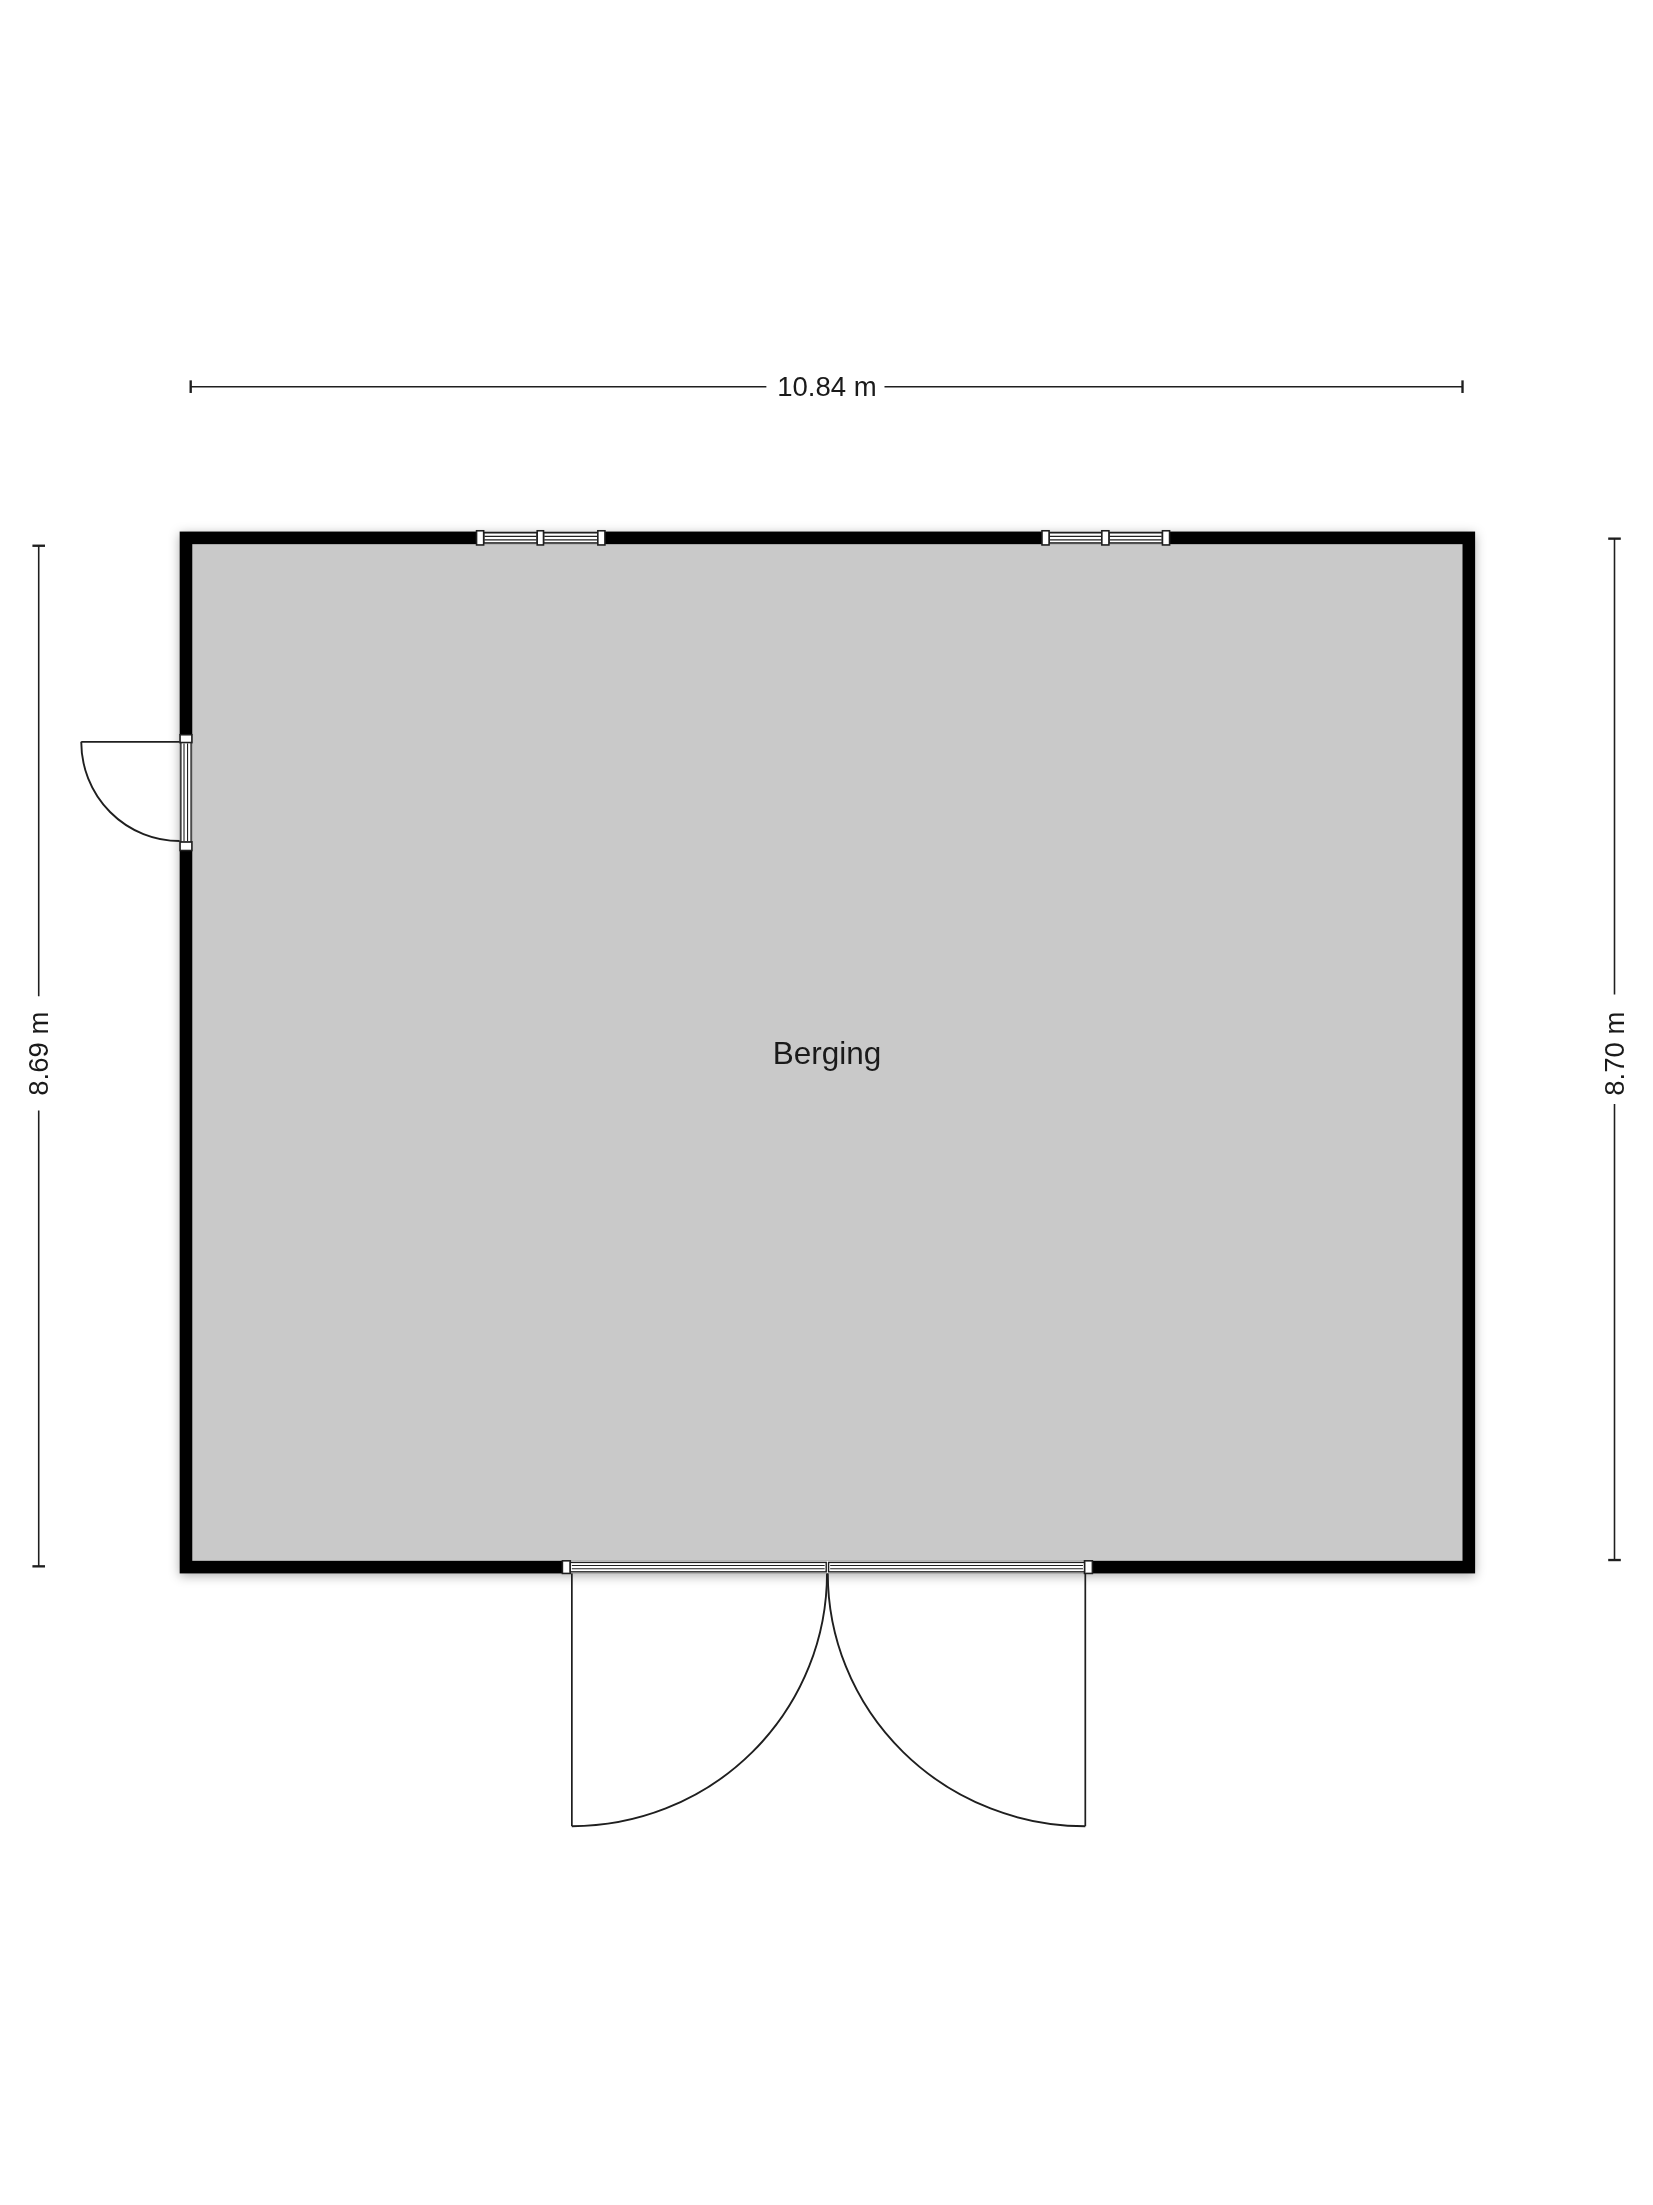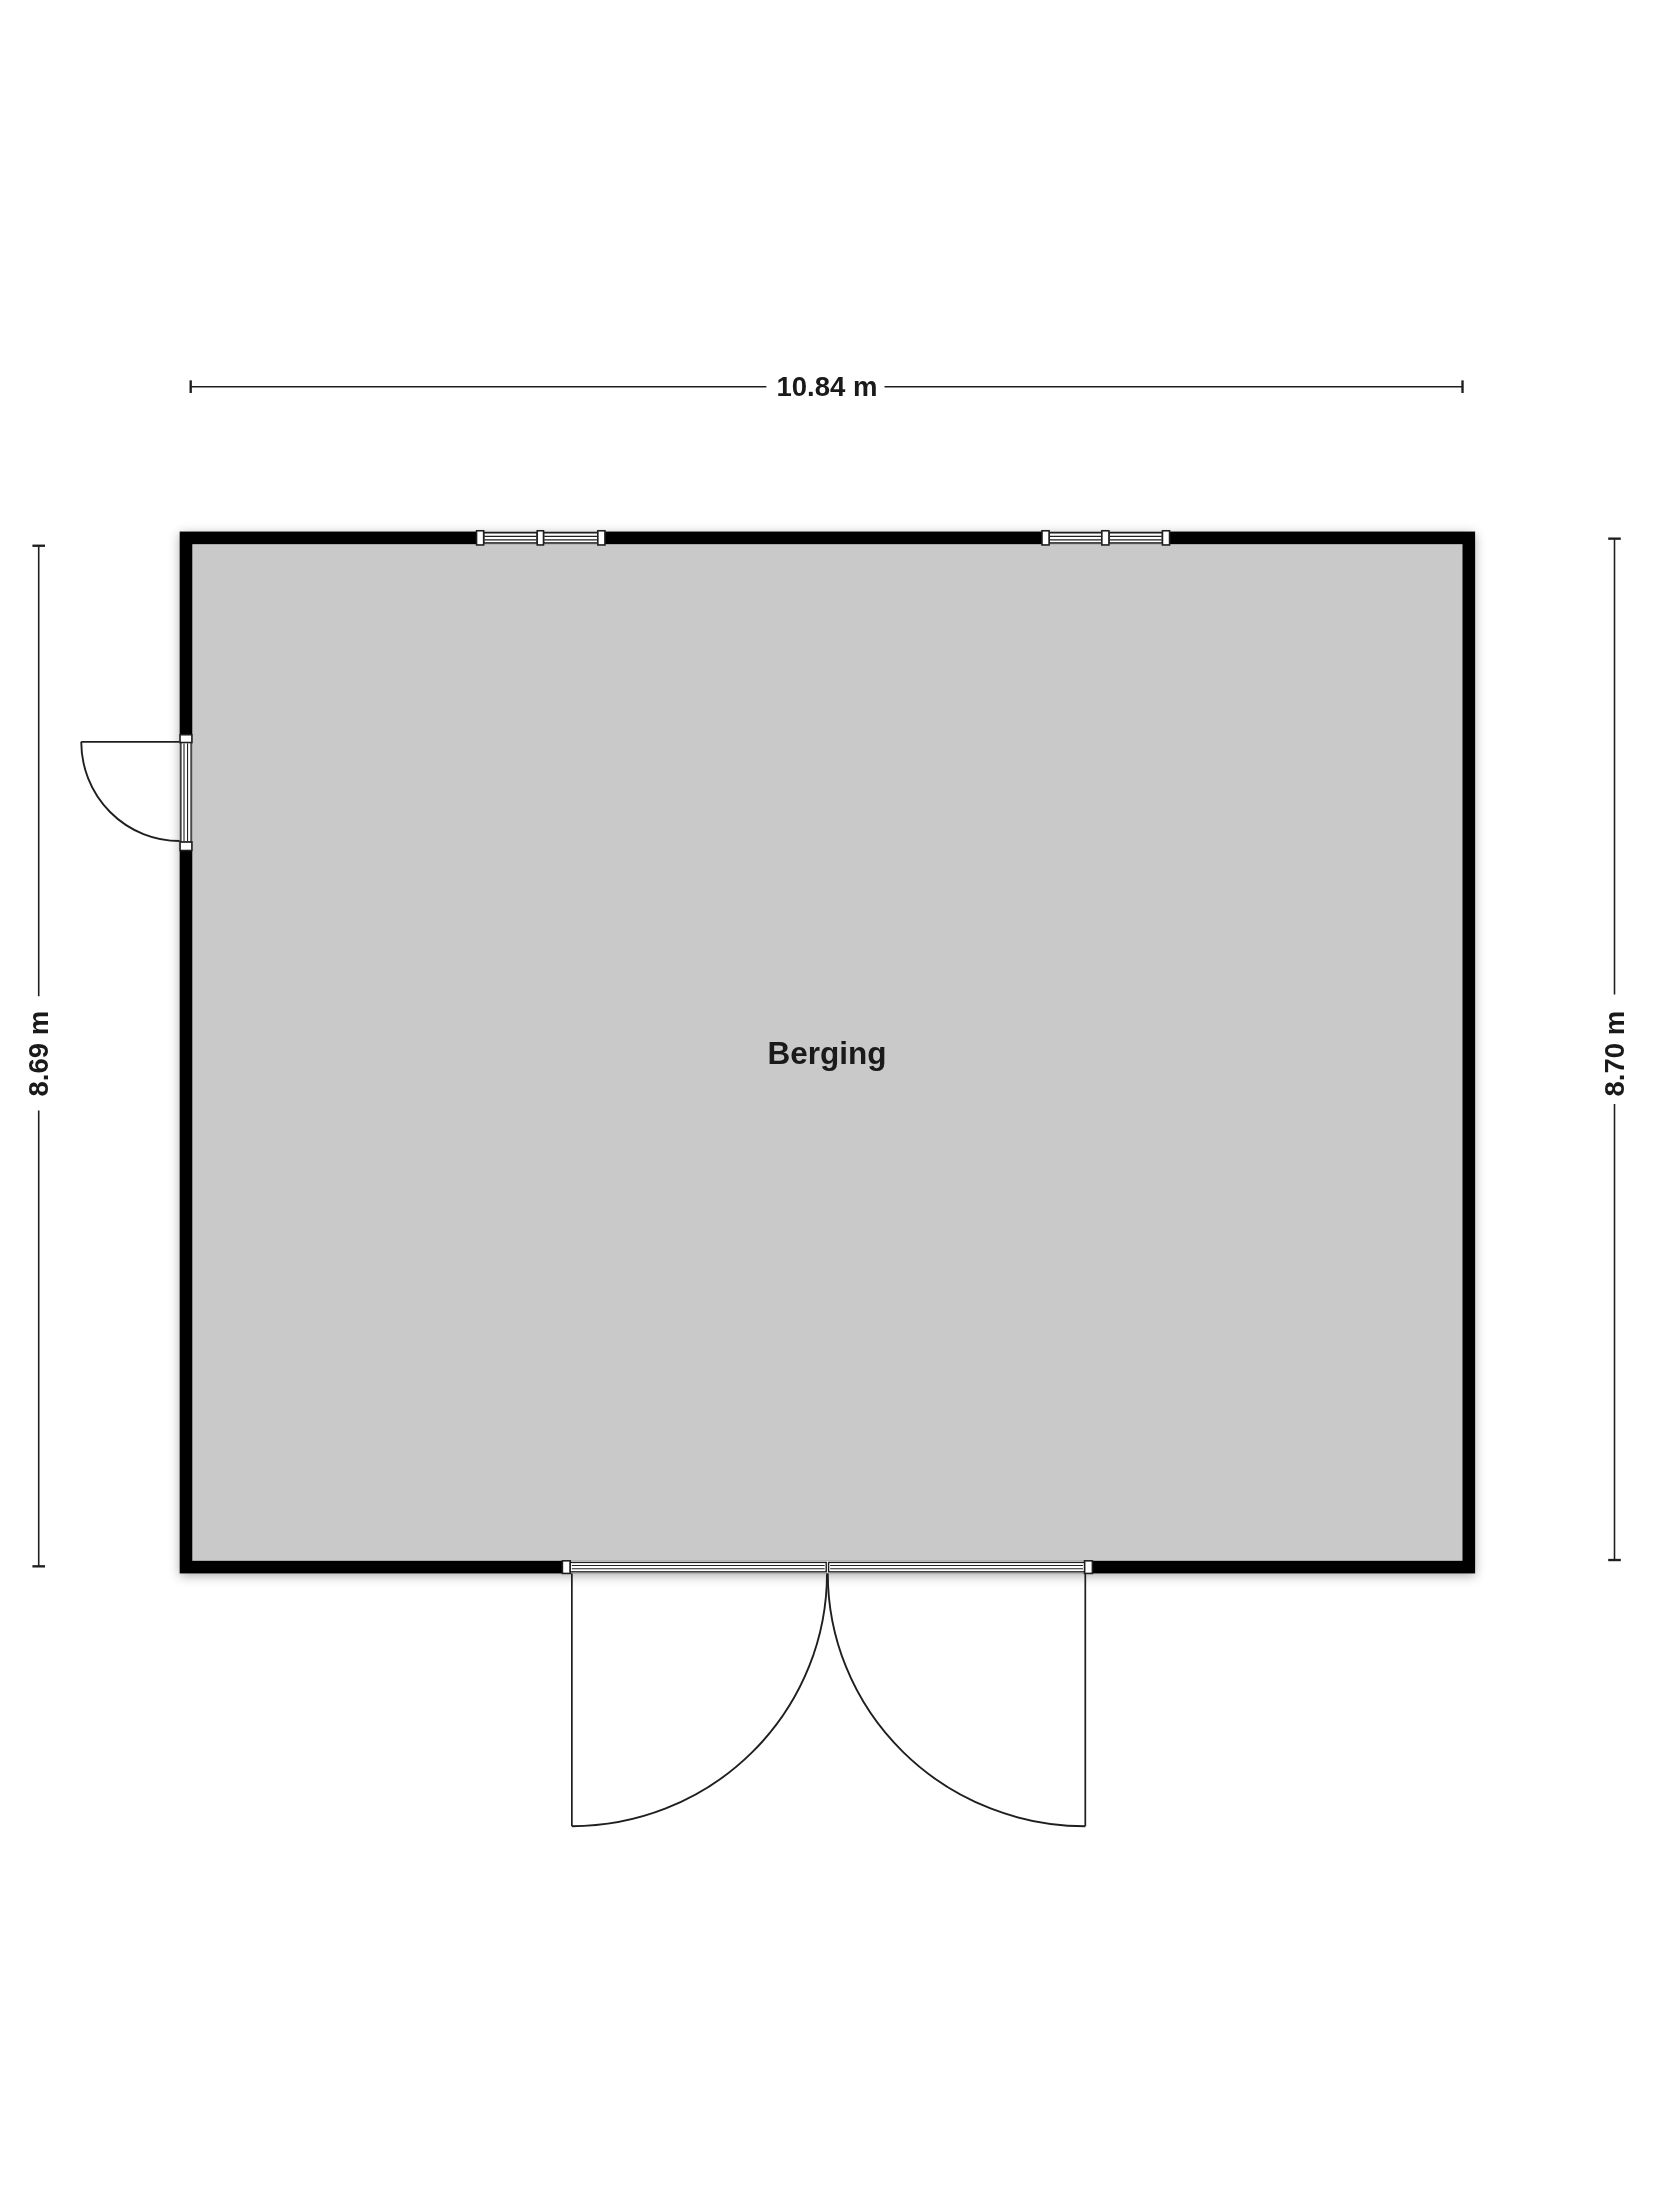--- a/index.html
+++ b/index.html
@@ -8,21 +8,20 @@
     background: #ffffff;
   }
   body {
     width: 1654px;
     height: 2205px;
     font-family: "Liberation Sans", sans-serif;
   }
   .plan-wrap {
     width: 1654px;
     height: 2141px;
-    font-weight: bold;
   }
   svg { display: block; }
 
   
   .wall  { fill: var(--wall, #000000); }
   .floor { fill: var(--floor, #c9c9c9); }
 
   
   .dim-line { stroke: var(--line, #1f1f1f); stroke-width: 2; fill: none; }
   .dim-tick { stroke: var(--line, #1f1f1f); stroke-width: 3; fill: none; }

